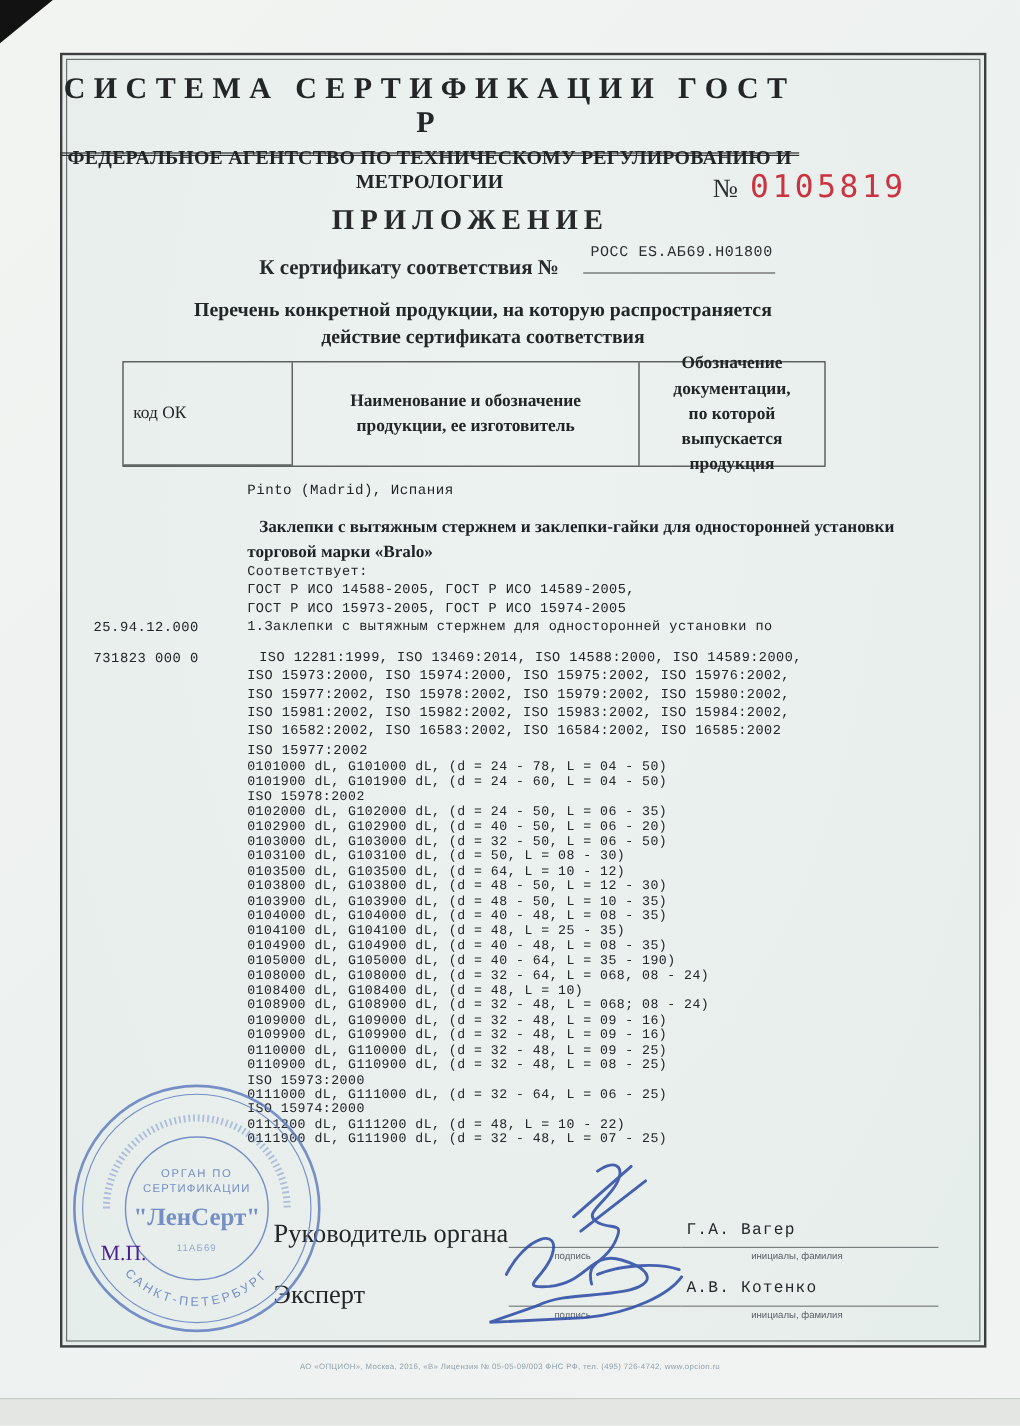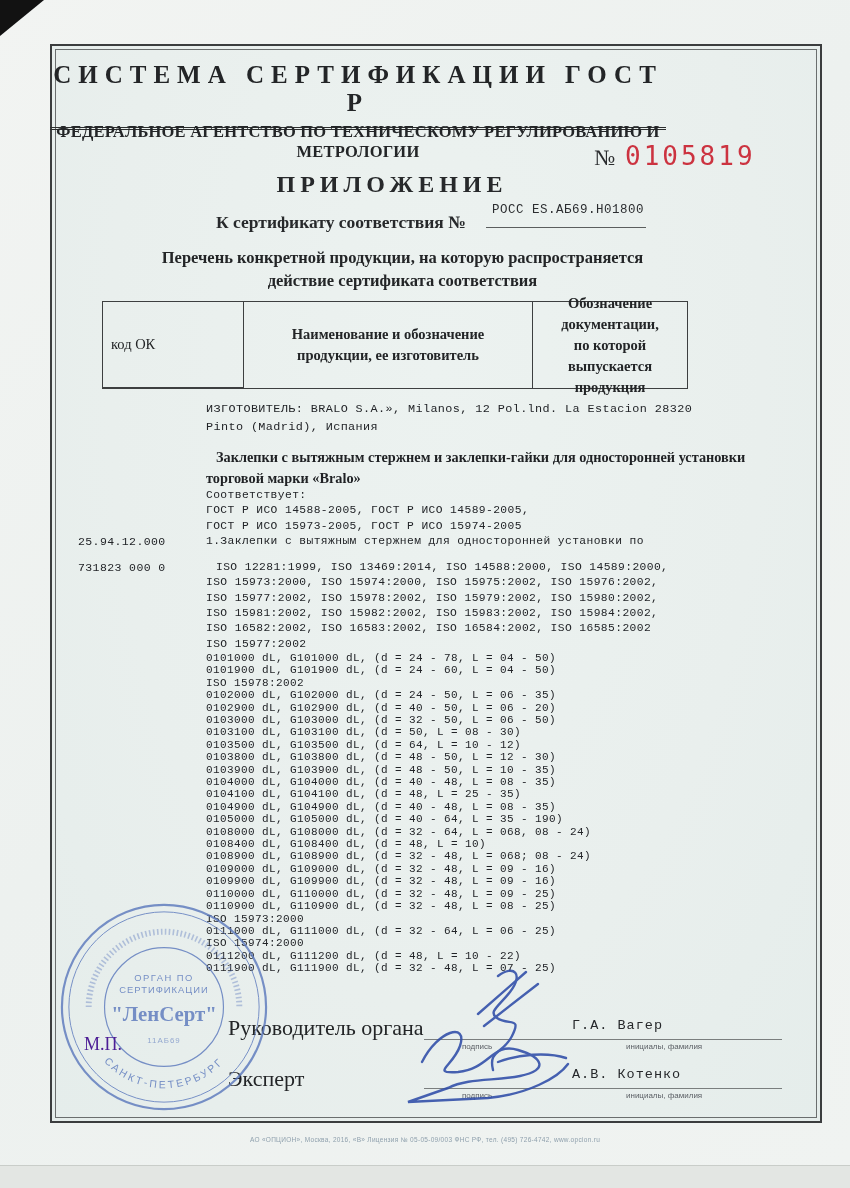--- a/index.html
+++ b/index.html
@@ -179,24 +179,20 @@
     </div>
     <div class="col3">
       <div>Обозначение документации,</div>
       <div>по которой выпускается продукция</div>
     </div>
   </div>
 
   <div class="content">
       <div class="cline monoxl">
         <span class="code"></span>
-        <span class="ltext">ИЗГОТОВИТЕЛЬ: BRALO S.A.», Milanos, 12 Pol.lnd. La Estacion 28320</span>
-      </div>
-      <div class="cline monoxl">
-        <span class="code"></span>
         <span class="ltext">Pinto (Madrid), Испания</span>
       </div>
       <div class="cline serifbold gap">
         <span class="code"></span>
         <span class="ltext">Заклепки с вытяжным стержнем и заклепки-гайки для односторонней установки</span>
       </div>
       <div class="cline serifbold">
         <span class="code"></span>
         <span class="ltext">торговой марки «Bralo»</span>
       </div>

